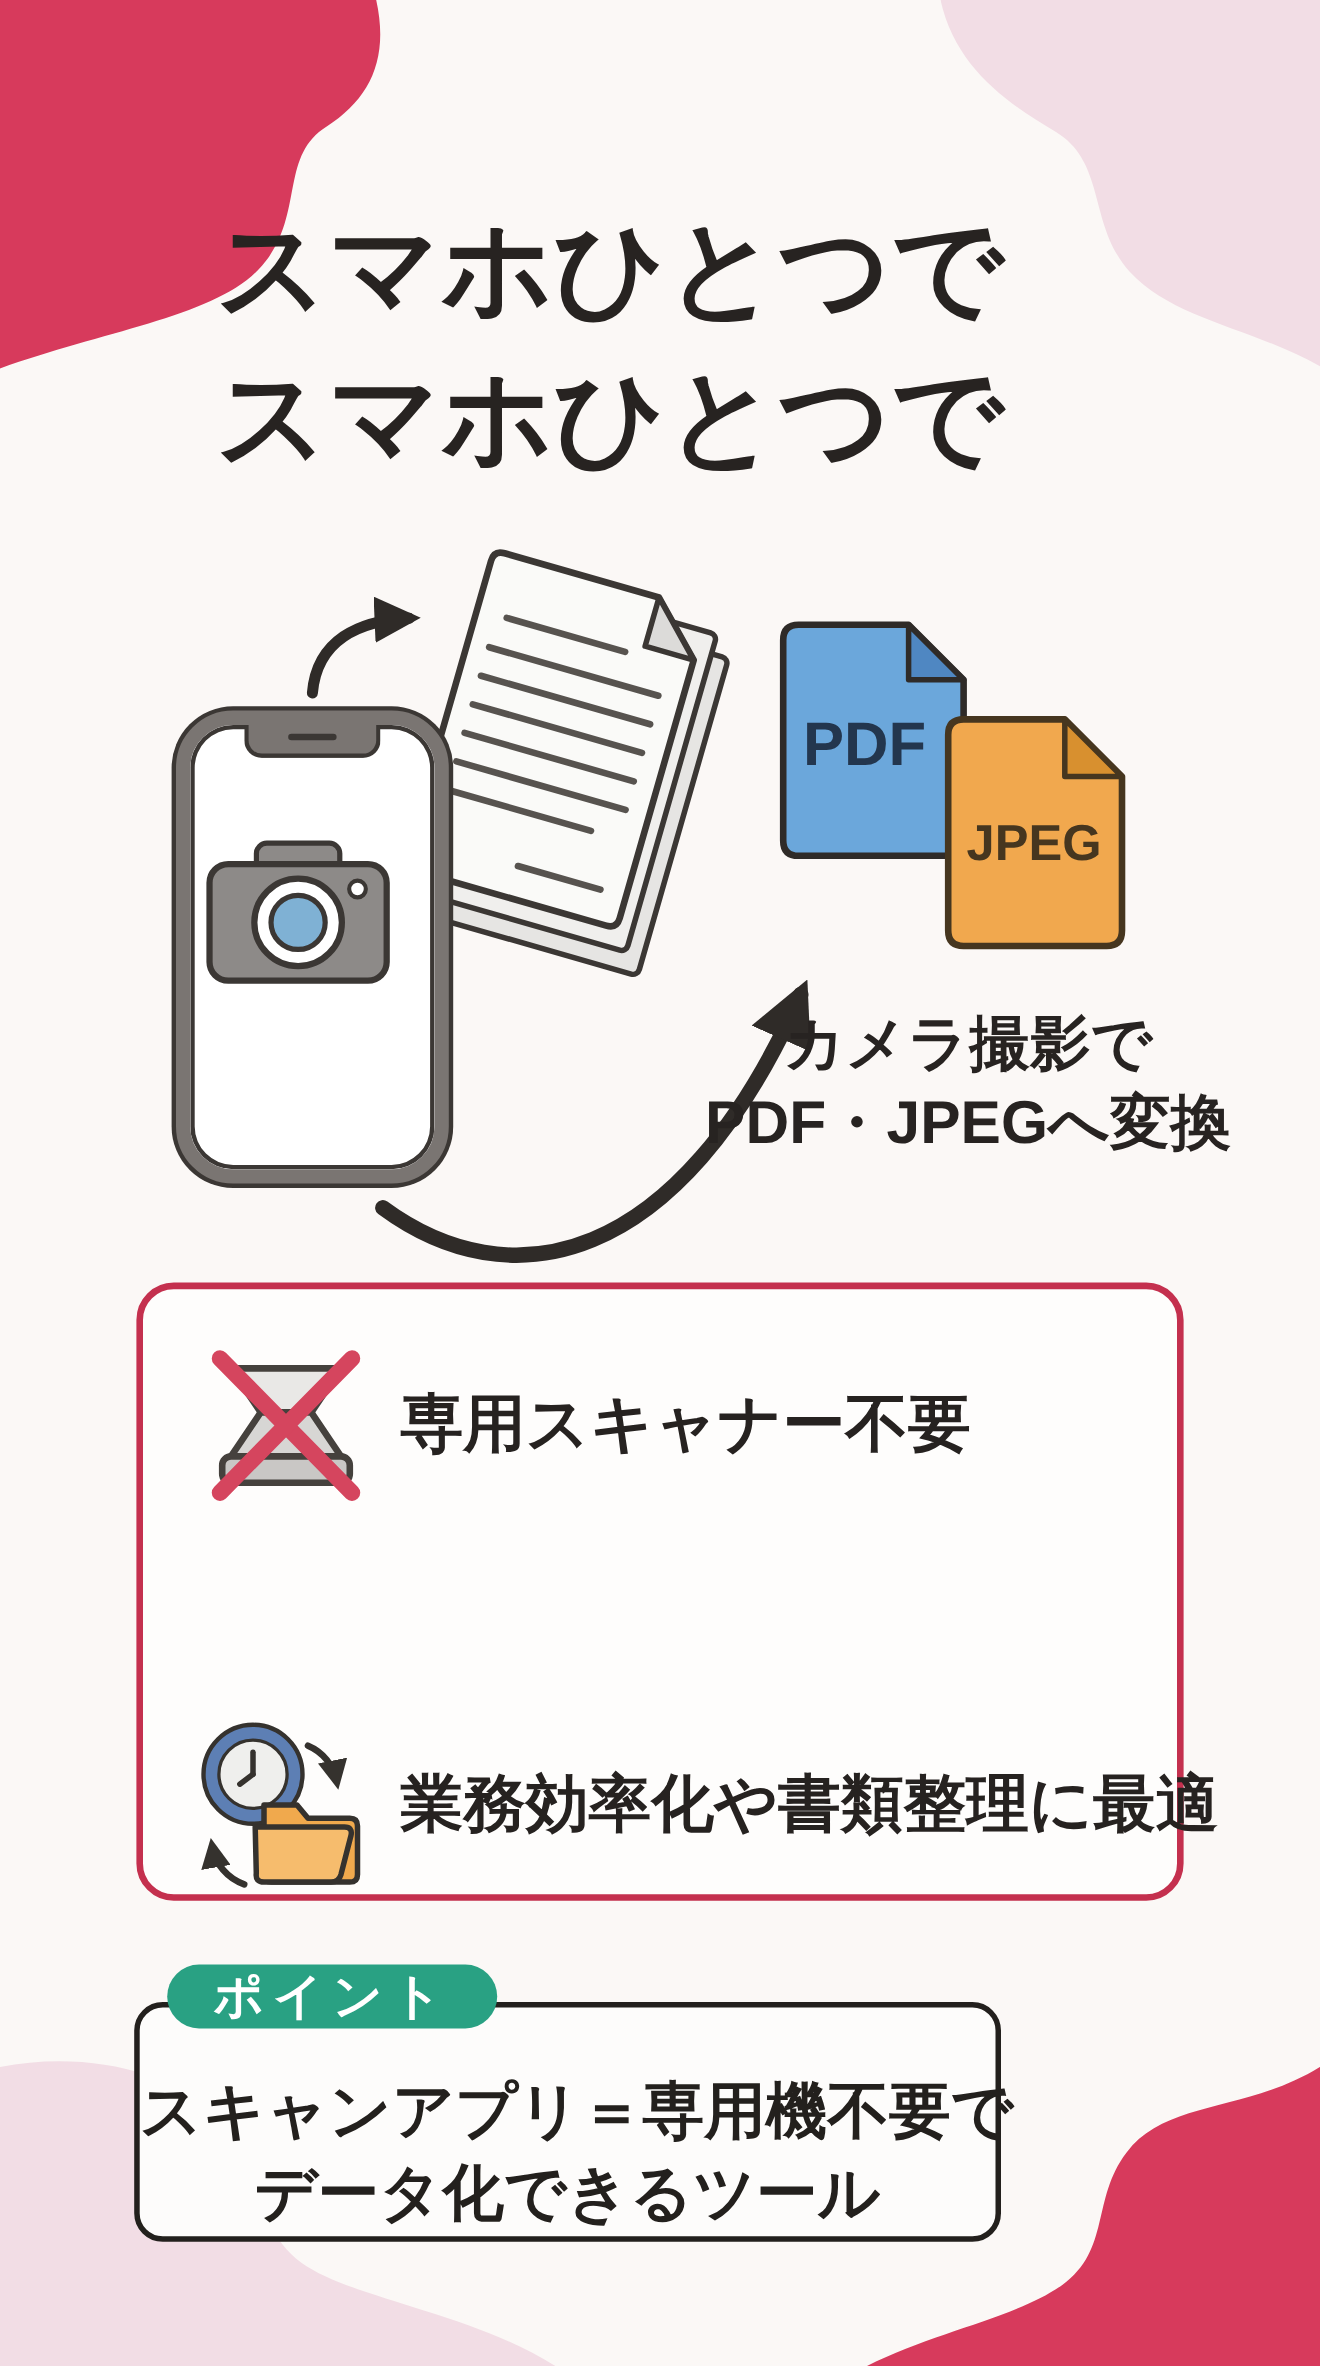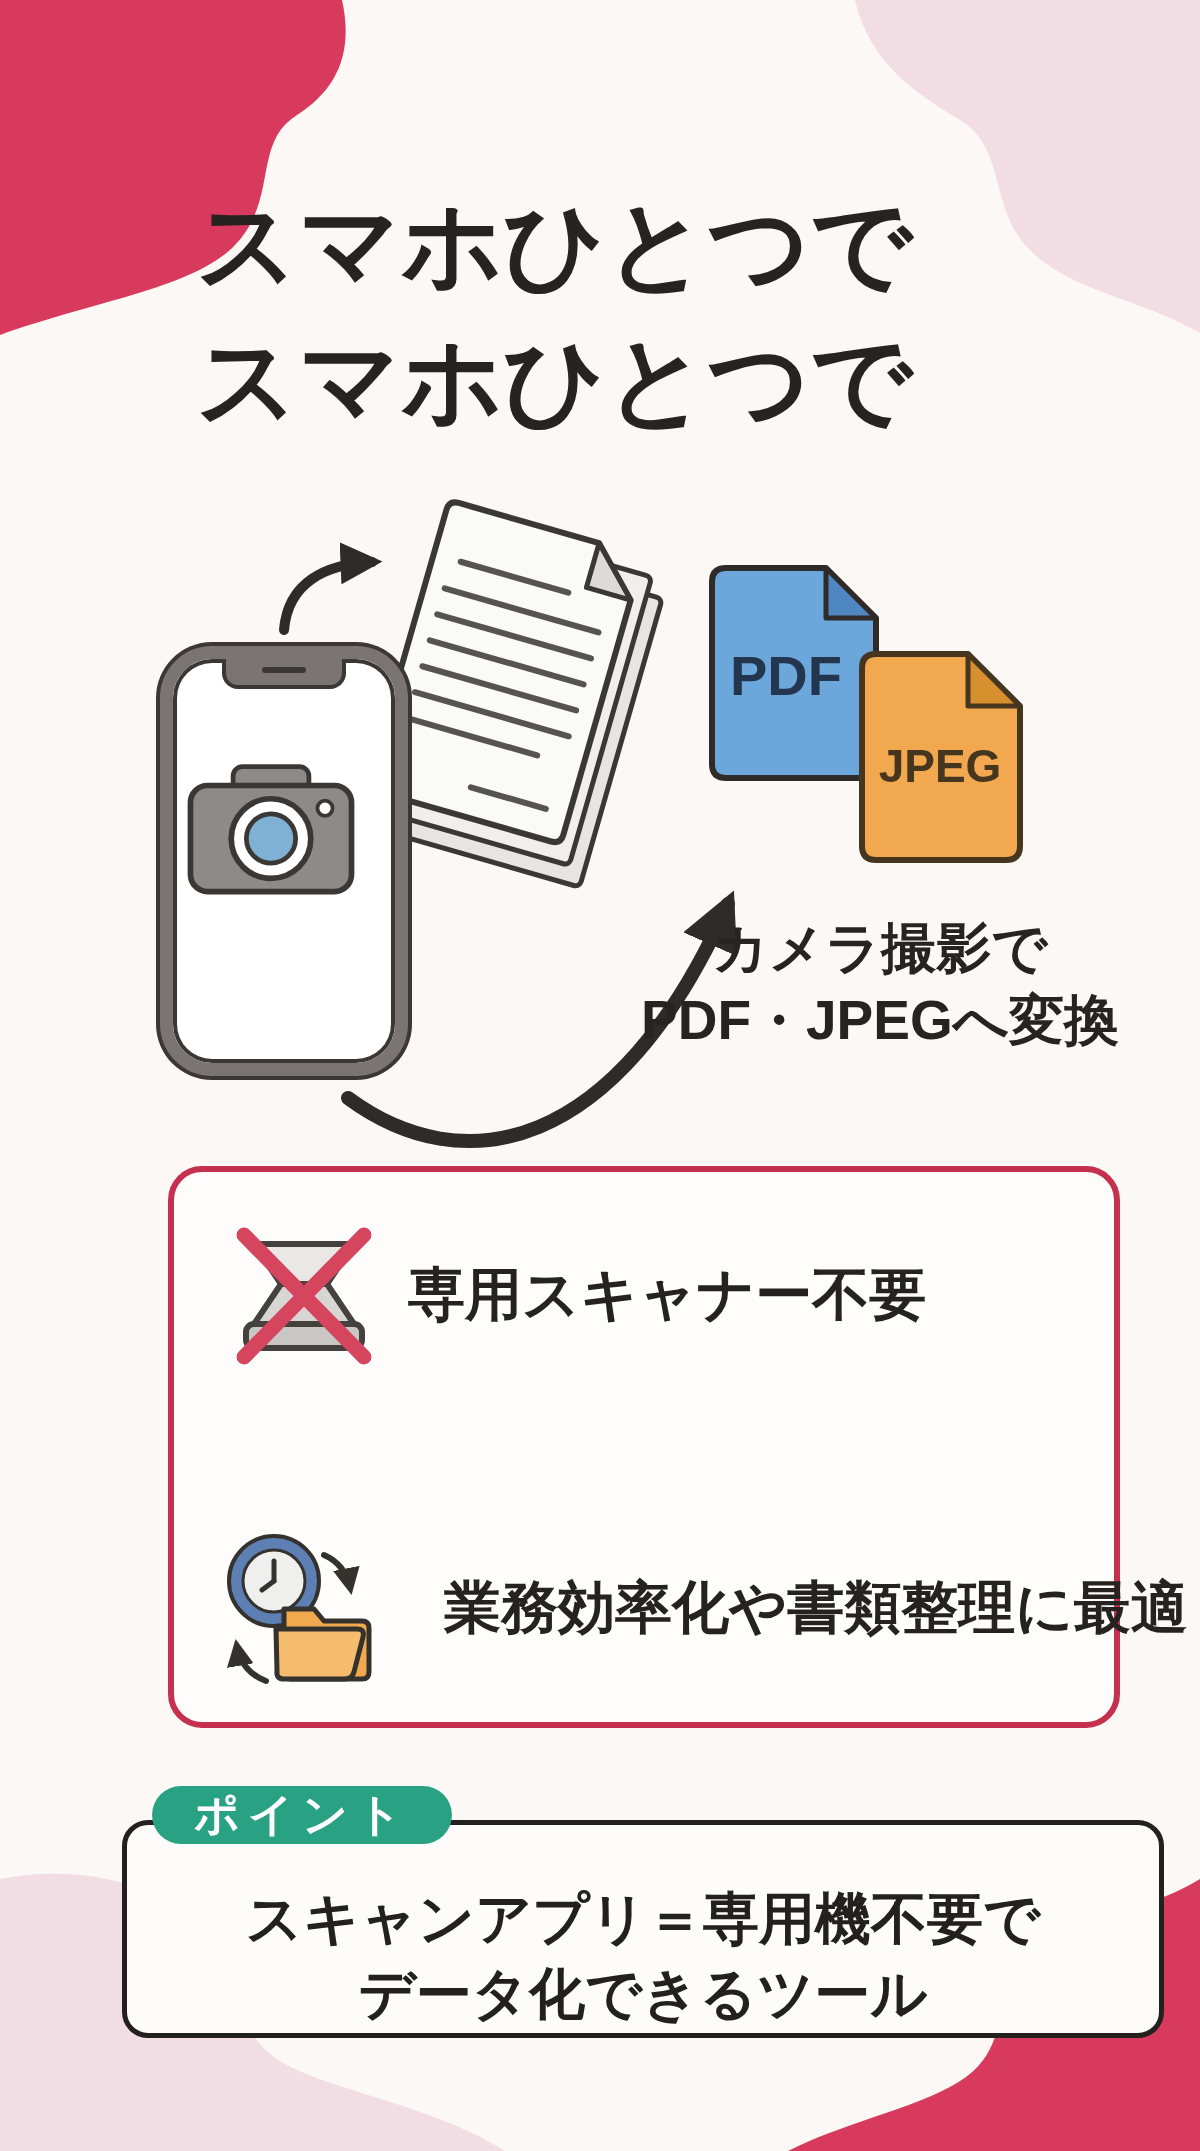--- a/index.html
+++ b/index.html
@@ -45,40 +45,40 @@
   
   .caption{
     position:absolute;left:630px;top:912px;width:500px;
     text-align:center;font-size:55px;font-weight:700;line-height:72px;
     color:#272321;white-space:nowrap;
   }
   
   .feature-box{
     position:absolute;left:124px;top:1166px;width:952px;height:562px;
     box-sizing:border-box;
-    border:6px solid #c4304e;border-radius:34px;background:#fefdfc;margin-left:44px;
+    border:6px solid #c4304e;border-radius:34px;background:#fefdfc;
   }
   .feature-row{
     position:absolute;left:40px;right:24px;height:176px;
     display:flex;align-items:center;
   }
   .feature-row.row1{top:35px;}
   .feature-row.row2{top:195px;}
-  .feature-row.row3{top:348px;gap:36px;}
+  .feature-row.row3{top:380px;}
   .feature-icon{
     width:180px;display:flex;justify-content:center;align-items:center;
     flex:0 0 180px;
   }
   .feature-label{
     font-size:57px;font-weight:800;color:#262220;
     margin-left:14px;white-space:nowrap;letter-spacing:0;
   }
   
   .point-box{
-    position:absolute;left:122px;top:1820px;width:1042px;height:218px;
+    position:absolute;left:122px;top:1820px;width:788px;height:218px;
     box-sizing:border-box;
     border:5px solid #23201d;border-radius:26px;background:#fdfcfb;
     text-align:center;
   }
   .point-text{
     padding-top:56px;font-size:56px;font-weight:800;line-height:75px;
     color:#23201d;white-space:nowrap;
   }
   .point-badge{
     position:absolute;left:152px;top:1786px;height:58px;

